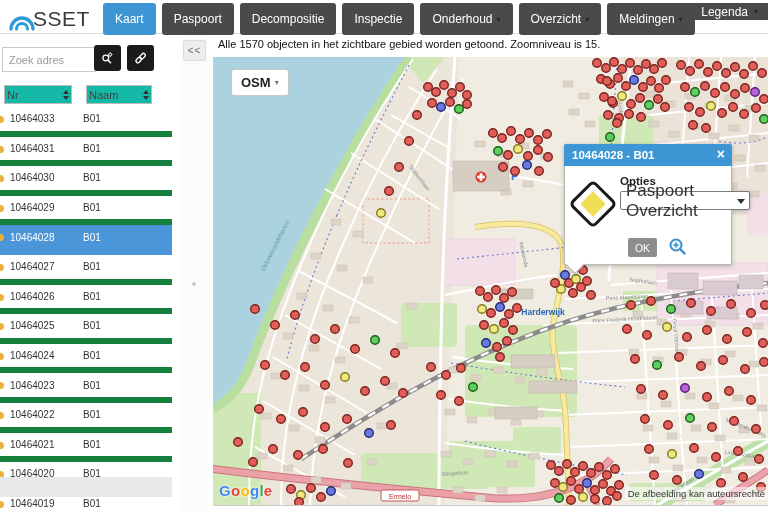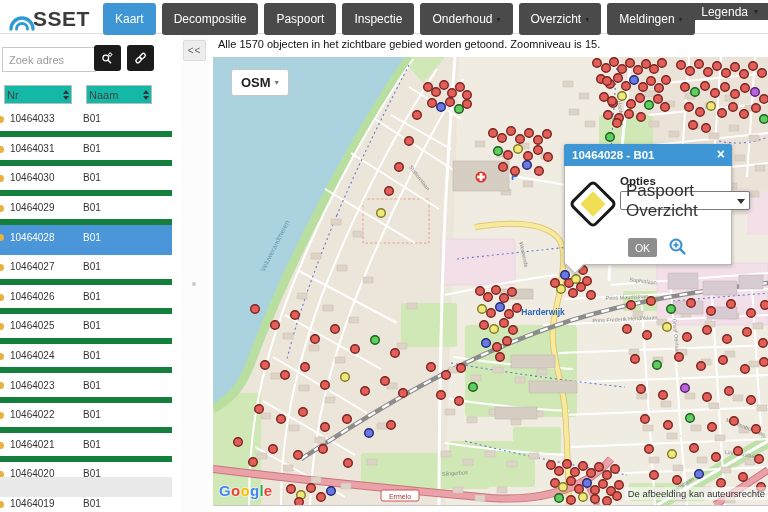--- a/index.html
+++ b/index.html
@@ -3,21 +3,21 @@
 <meta charset="utf-8">
 <style>
   html,body{margin:0;padding:0;background:#fff;}
   body{font-family:"Liberation Sans",sans-serif;color:#333;width:768px;height:512px;overflow:hidden;}
   .app{position:relative;width:768px;height:512px;background:#fff;}
 
   
   .navbar{position:absolute;left:0;top:0;width:768px;height:33px;background:#fff;border-bottom:1px solid #ddd;z-index:30;}
   .logo{position:absolute;left:6px;top:2px;display:flex;align-items:flex-end;height:30px;}
   .logo svg{display:block;}
-  .logo .brand{font-size:21px;font-weight:bold;color:#3a3a3a;letter-spacing:.5px;margin-left:-3px;line-height:26px;}
+  .logo .brand{font-size:21px;font-weight:normal;color:#3a3a3a;letter-spacing:.5px;margin-left:-3px;line-height:26px;}
   .tabs{position:absolute;left:103px;top:3px;display:flex;gap:6px;}
   .tab{display:flex;align-items:center;border:none;background:#4a4a4a;color:#fff;font-family:inherit;
        font-size:12px;padding:16px 12px;height:26px;border-radius:3px;cursor:pointer;white-space:nowrap;}
   .tab.active{background:#3e97d4;}
   .tab .caret{font-size:8px;color:#262626;margin-left:4px;}
   .legenda{position:absolute;right:0;top:3px;height:17px;background:#4a4a4a;color:#fff;border:none;
        font-family:inherit;font-size:12px;padding:0 10px 0 16px;border-radius:3px 0 0 3px;cursor:pointer;display:flex;align-items:center;}
   .legenda .caret{font-size:8px;color:#262626;margin-left:6px;}
 
   
@@ -91,24 +91,24 @@
         <path d="M5,25 A11,11 0 1 1 27,25" fill="none" stroke="#2f9bd6" stroke-width="3.4" stroke-linecap="round"></path>
         <path d="M10.5,25 A5.5,5.5 0 1 1 21.5,25" fill="none" stroke="#2f9bd6" stroke-width="3" stroke-linecap="round"></path>
       </svg>
       <span class="brand">SSET</span>
     </div>
     <div class="tabs">
         <button class="tab active">
           <span>Kaart</span>
         </button>
         <button class="tab">
-          <span>Decompositie</span>
+          <span>Paspoort</span>
         </button>
         <button class="tab">
-          <span>Paspoort</span>
+          <span>Decompositie</span>
         </button>
         <button class="tab">
           <span>Inspectie</span>
         </button>
         <button class="tab">
           <span>Onderhoud</span>
           <span class="caret">▾</span>
         </button>
         <button class="tab">
           <span>Overzicht</span>

